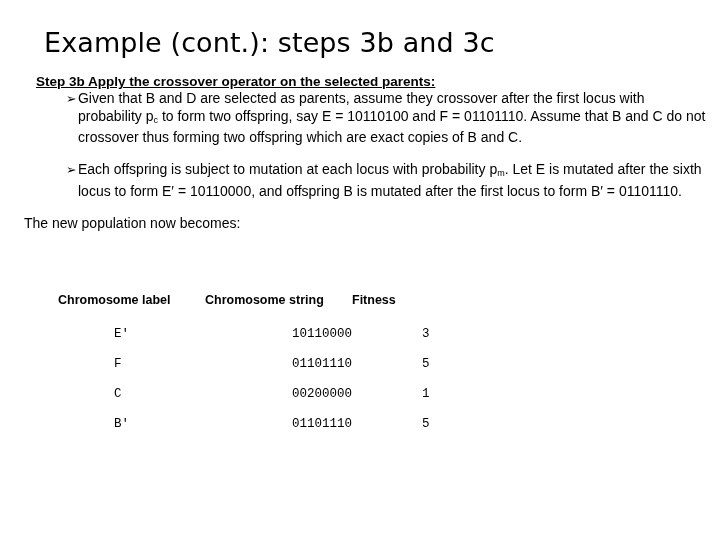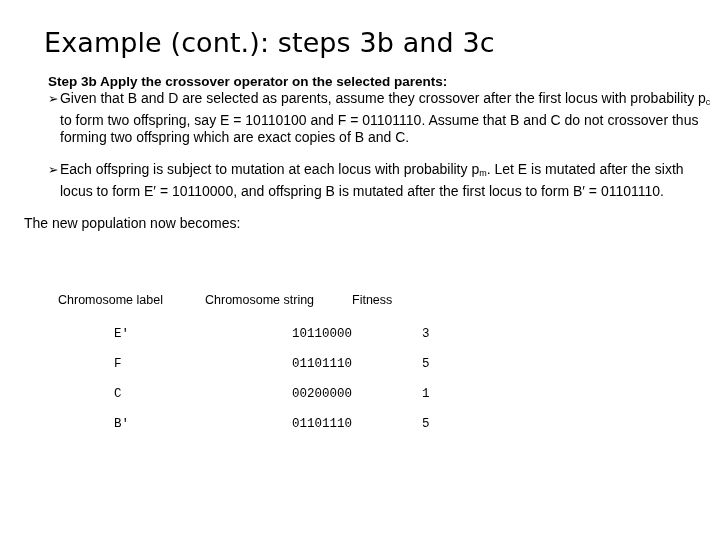--- a/index.html
+++ b/index.html
@@ -40,27 +40,28 @@
   .body {
     position: absolute;
     left: 0;
     top: 73px;
     width: 720px;
   }
 
   .step-head {
     font-size: 13.5px;
     font-weight: bold;
-    margin-left: 48px;
+    margin-left: 36px;
     line-height: 17px;
     white-space: nowrap;
+    text-decoration: underline;
   }
 
   .bullet-block {
-    margin-left: 48px;
+    margin-left: 66px;
     margin-right: 8px;
     font-size: 14px;
     line-height: 17.5px;
     text-indent: -12px;
     padding-left: 12px;
   }
   .bullet-block .arrow {
     font-family: "DejaVu Sans", sans-serif;
     font-size: 12.5px;
     padding-right: 1.5px;
@@ -85,21 +86,21 @@
     left: 0;
     top: 293px;
     width: 720px;
   }
   .pop-table table {
     border-collapse: collapse;
     margin-left: 36px;
   }
   .pop-table th {
     font-size: 12.5px;
-    font-weight: normal;
+    font-weight: bold;
     text-align: left;
     padding: 0 0 20px 0;
     white-space: nowrap;
   }
   .pop-table th.c-label { width: 147px; padding-left: 22px; }
   .pop-table th.c-string { width: 147px; padding-left: 0px; margin-left: 10px; }
   .pop-table th.c-fitness { padding-left: 0px; }
 
   .pop-table td {
     font-family: "Liberation Mono", "DejaVu Sans Mono", monospace;

